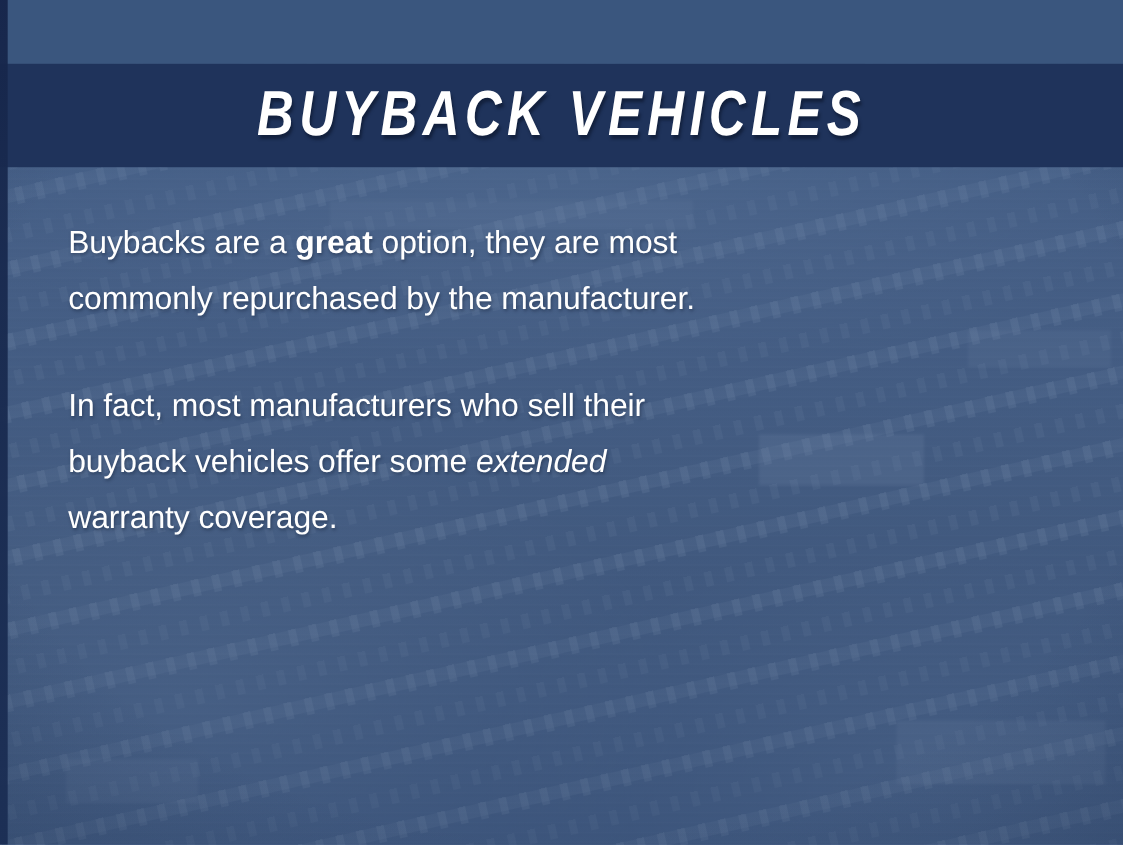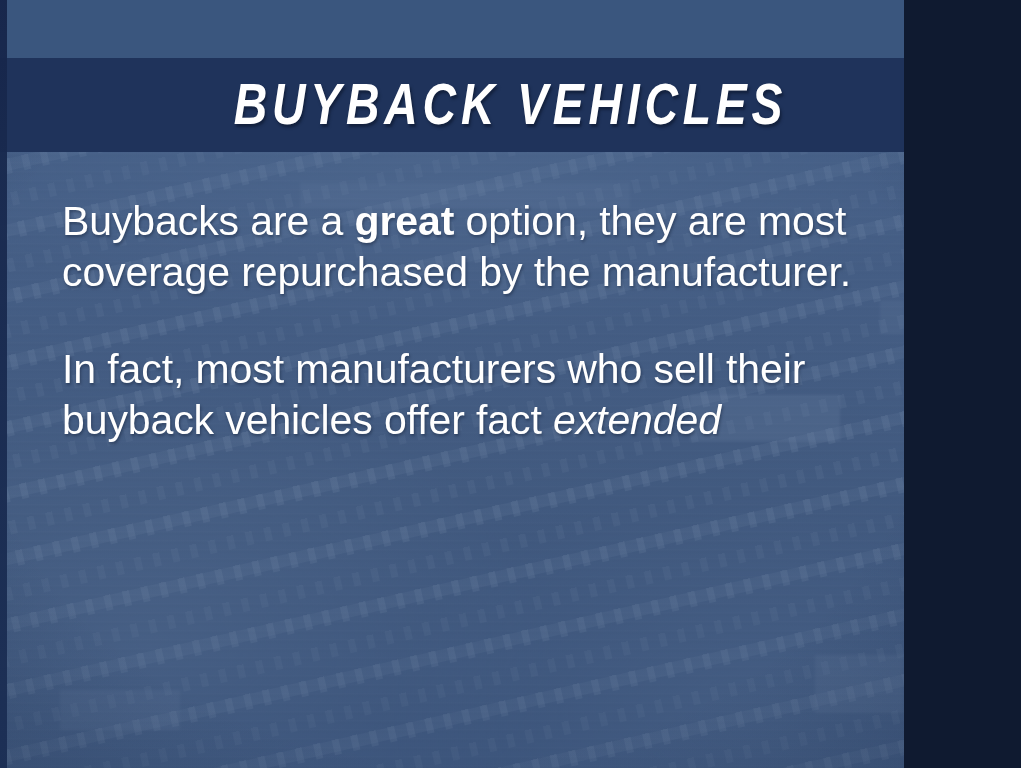--- a/index.html
+++ b/index.html
@@ -6,21 +6,21 @@
   * { margin:0; padding:0; box-sizing:border-box; }
   html, body {
     width:1021px; height:768px;
     background:#0f1a30;
     font-family:"Liberation Sans", sans-serif;
     overflow:hidden;
   }
 
   #slide {
     position:relative;
-    width:904px; height:768px;
+    width:1021px; height:768px;
     overflow:hidden;
     background:#46608b;
   }
 
   
   #photo-layer {
     position:absolute; inset:0;
     background-color:#4e6890;
     overflow:hidden;
   }
@@ -149,21 +149,21 @@
 
   
   #body-copy {
     position:absolute;
     left:62px; top:196px;
     width:930px;
     color:#ffffff;
     z-index:4;
   }
   .para {
-    font-size:41px;
+    font-size:29px;
     line-height:51px;
     font-weight:400;
     letter-spacing:-.1px;
     text-shadow:1px 2px 3px rgba(10,20,40,.40);
     margin-bottom:46px;
   }
   .para:last-child { margin-bottom:0;margin-top:32px; }
   .para b   { font-weight:700; }
   .para i   { }
   .nowrapbr { display:block; }
@@ -187,25 +187,26 @@
   <div id="band-top"></div>
   <div id="band-title"></div>
   <div id="edge-strip"></div>
 
   <div id="slide-title">BUYBACK VEHICLES</div>
 
   <div id="body-copy">
 
     <p class="para">
       <span class="nowrapbr"><span>Buybacks are a </span><b>great</b><span> option, they are most</span></span>
-      <span class="nowrapbr">coverage repurchased by the manufacturer.</span>
+      <span class="nowrapbr">commonly repurchased by the manufacturer.</span>
     </p>
 
     <p class="para">
     </p>
 
     <p class="para">
       <span class="nowrapbr">In fact, most manufacturers who sell their</span>
-      <span class="nowrapbr"><span>buyback vehicles offer fact </span><i>extended</i></span>
+      <span class="nowrapbr"><span>buyback vehicles offer some </span><i>extended</i></span>
+      <span class="nowrapbr">warranty coverage.</span>
     </p>
 
   </div>
 </div>
 
 </body></html>

